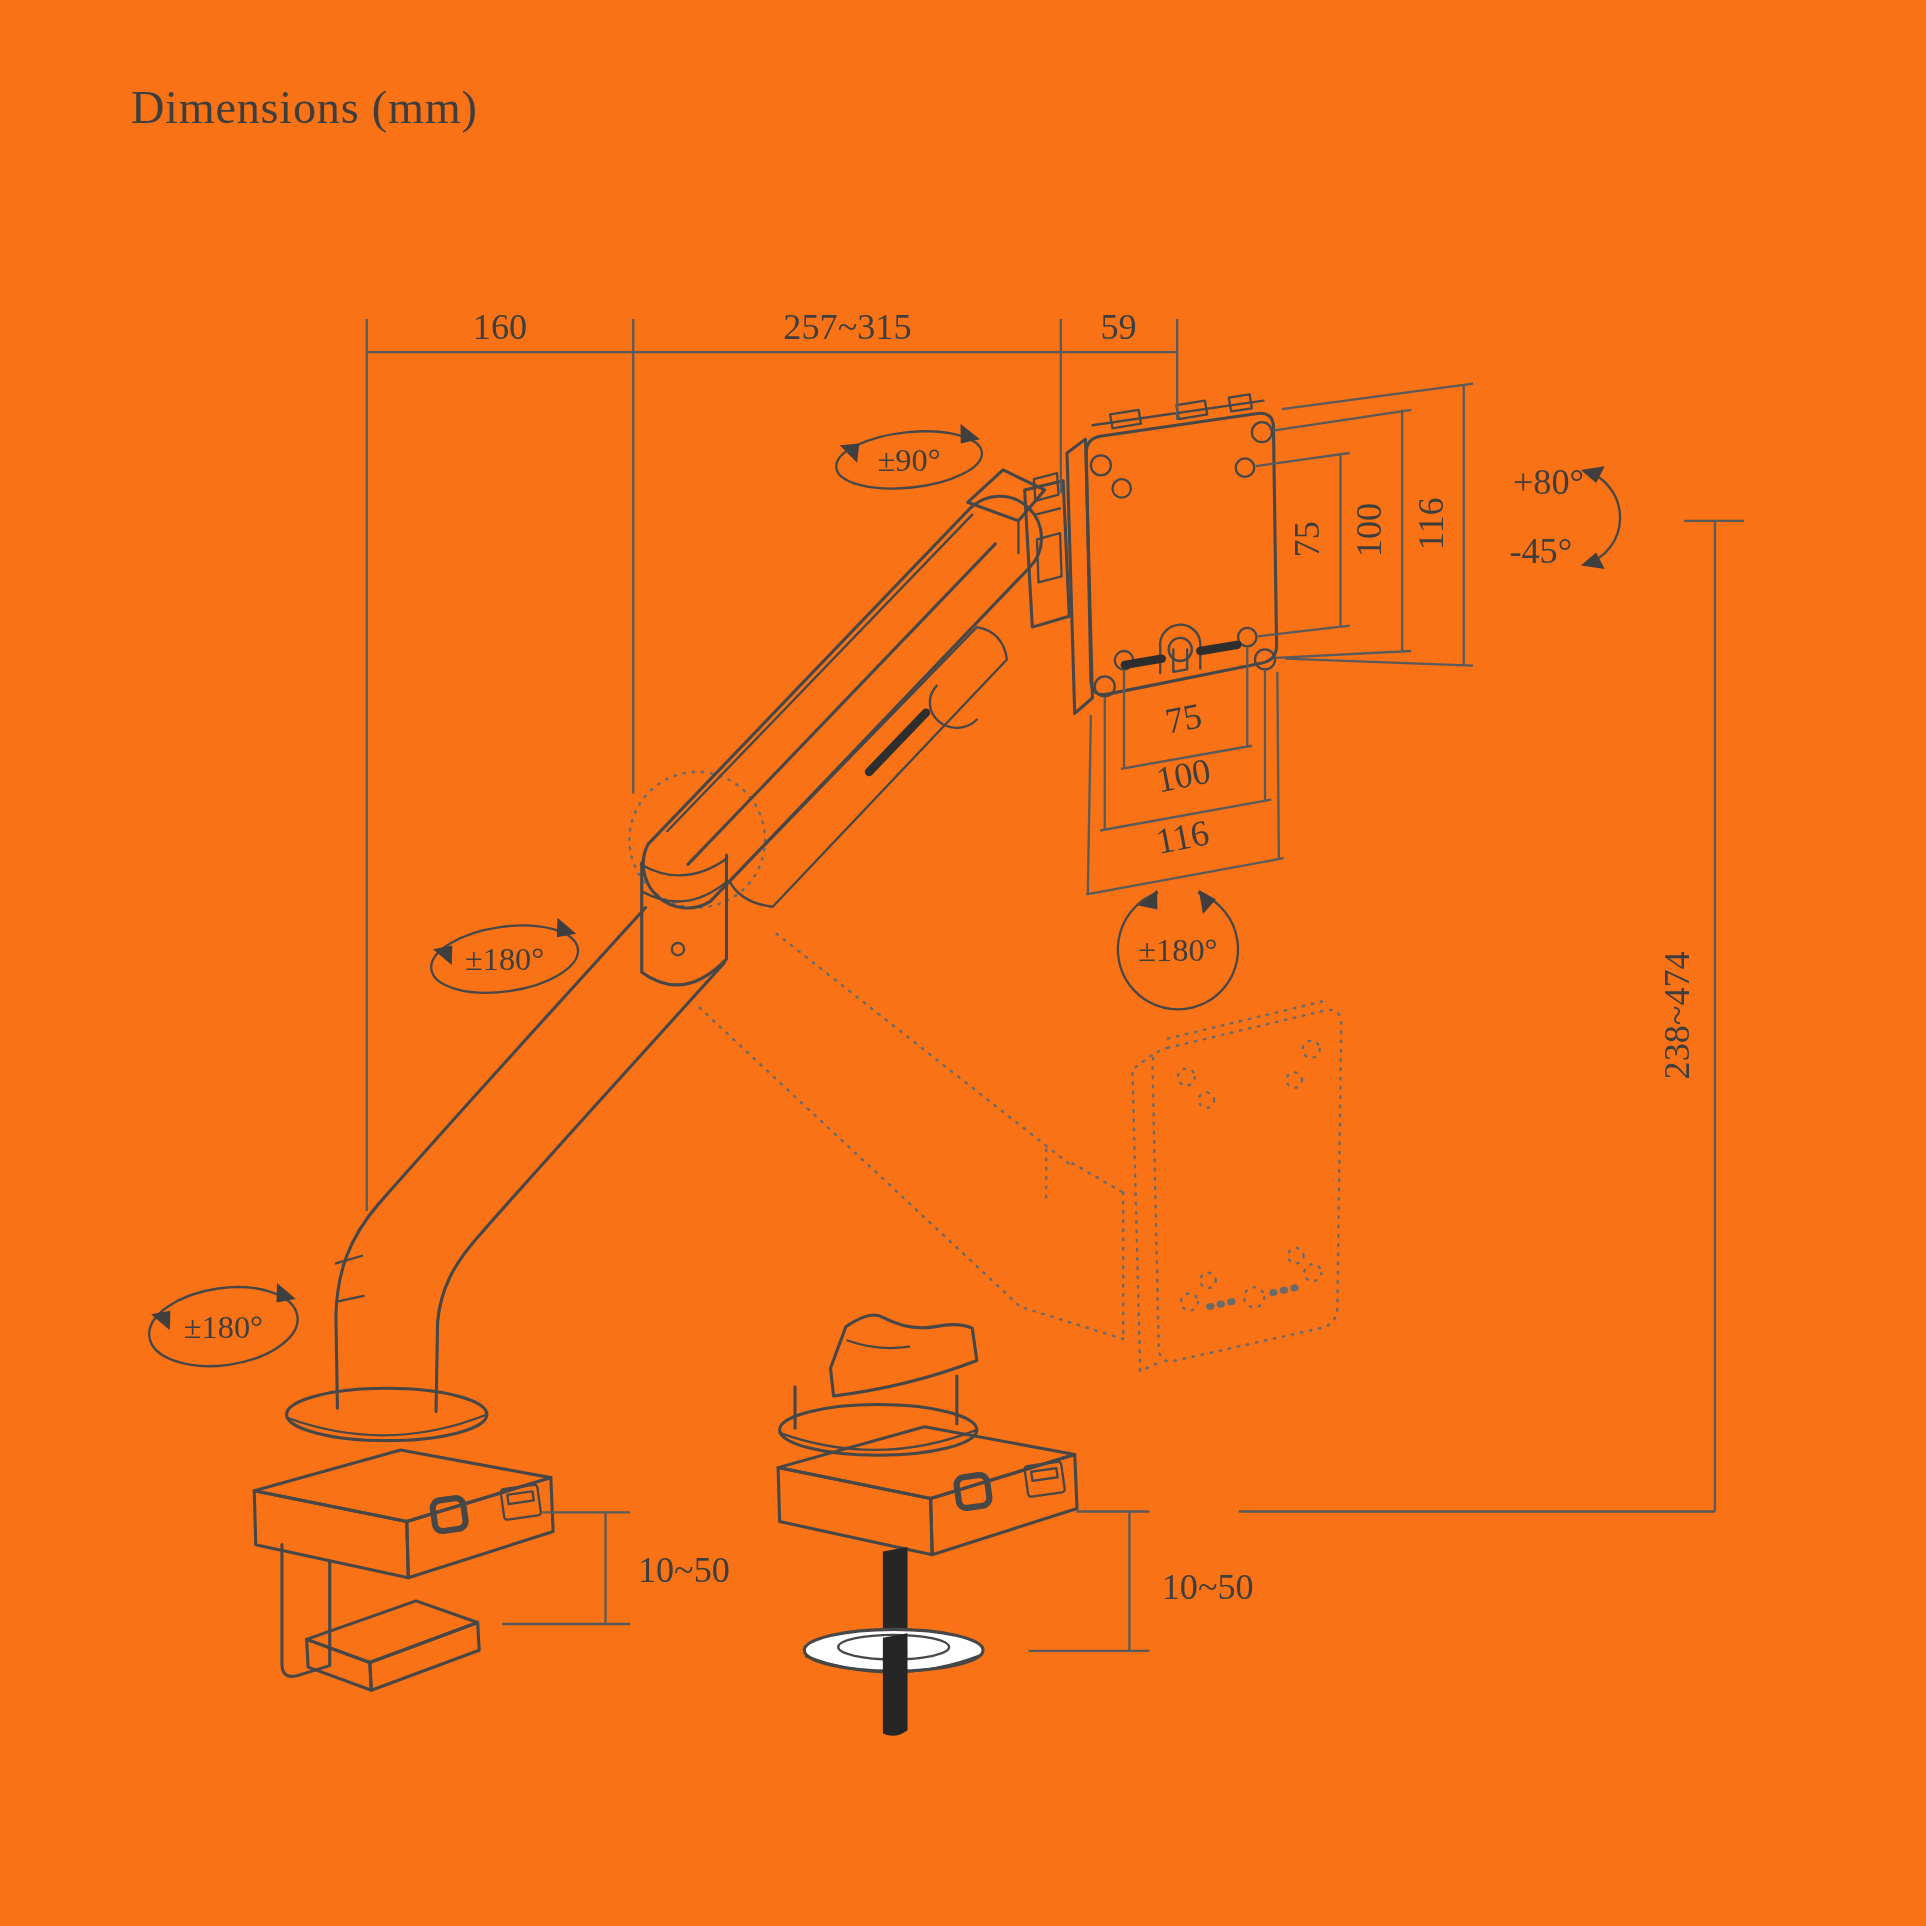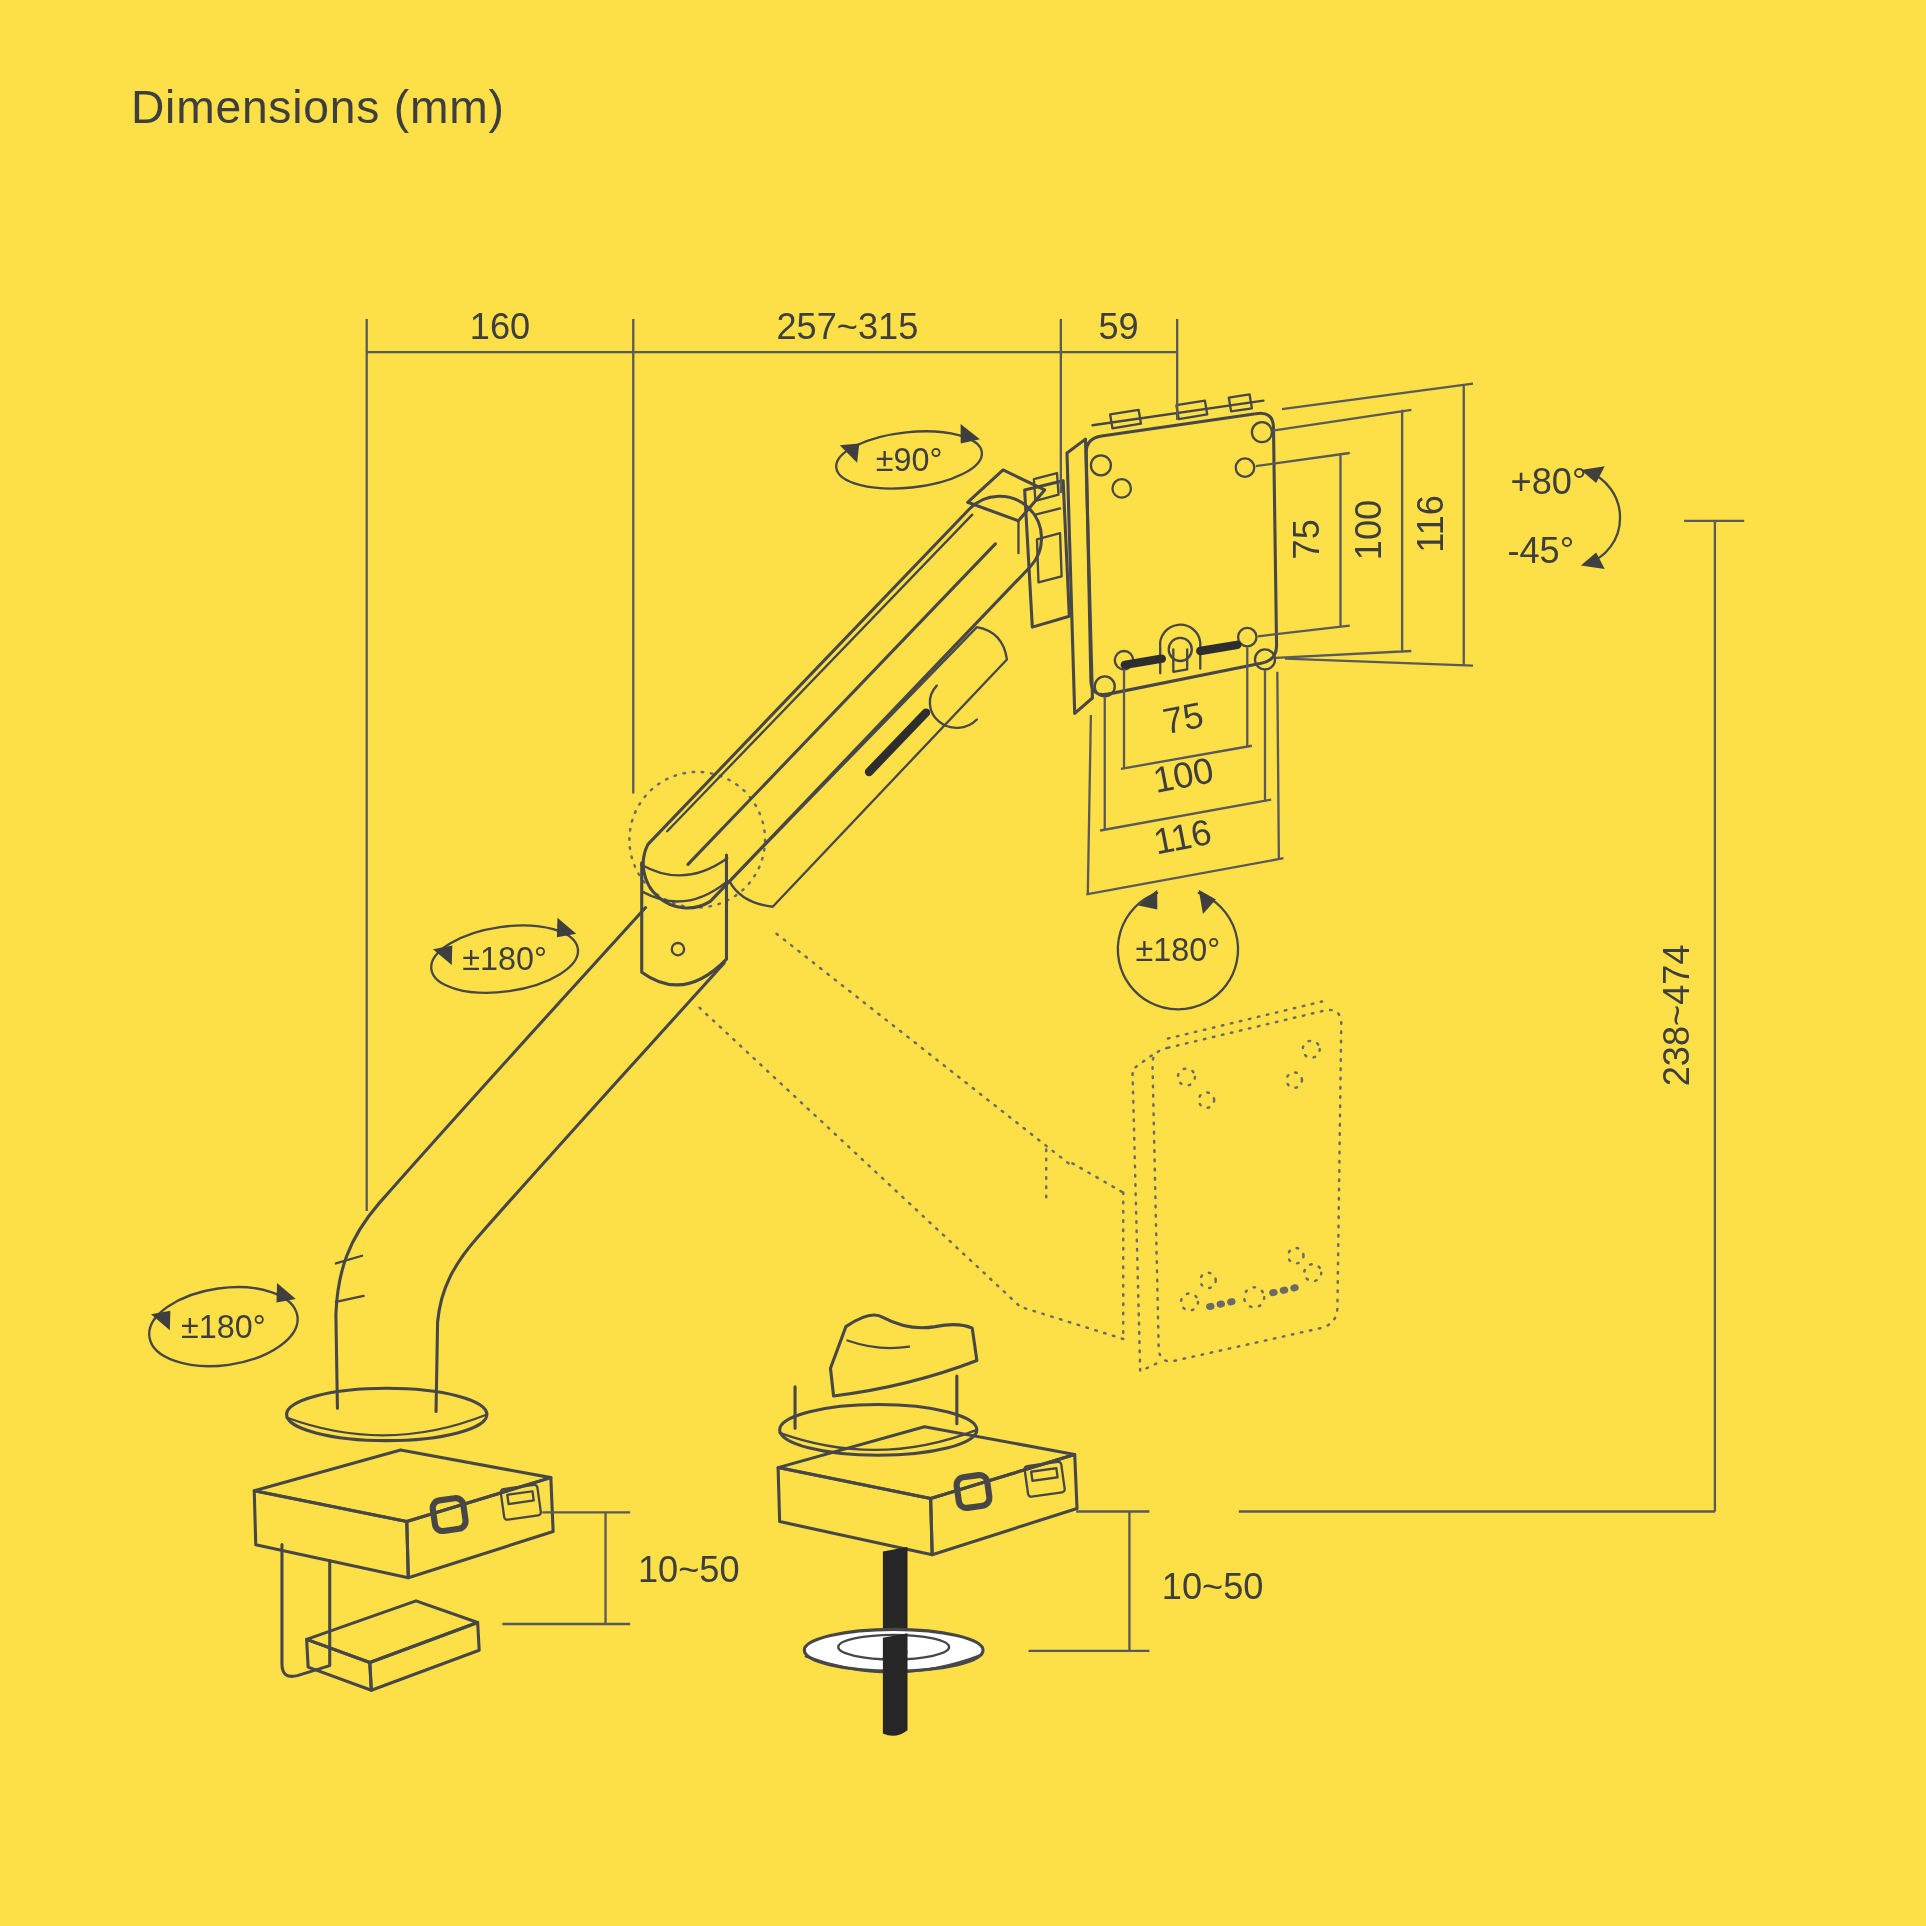--- a/index.html
+++ b/index.html
@@ -1,17 +1,17 @@
 <!DOCTYPE html>
 <html style="font-size:12.3px"><head>
 <meta charset="utf-8">
 <style>
   html,body{margin:0;padding:0;background:#ffffff;}
-  .canvas{position:relative;width:1926px;height:1926px;background:#fde047;overflow:hidden;
-          font-family:Liberation Sans, sans-serif;}
+  .canvas{position:relative;width:1926px;height:1926px;background:#f97316;overflow:hidden;
+          font-family:Liberation Serif, serif;}
   svg{position:absolute;inset:0;}
   
   .ln{fill:none;stroke:#474747;stroke-width:4;stroke-linecap:round;stroke-linejoin:round;}
   .thin{stroke-width:3;}
   .dim{fill:none;stroke:#5a5a5a;stroke-width:3;stroke-linecap:butt;stroke-linejoin:round;}
   .dot{fill:none;stroke:#6a6a6a;stroke-width:3.2;stroke-linecap:round;stroke-linejoin:round;
        stroke-dasharray:2 10;}
   .dotthick{stroke-width:9;stroke-dasharray:2 12;}
   .dark{stroke:#2e2e2e;stroke-width:11;}
   .fillrod{fill:#262626;stroke:none;}

